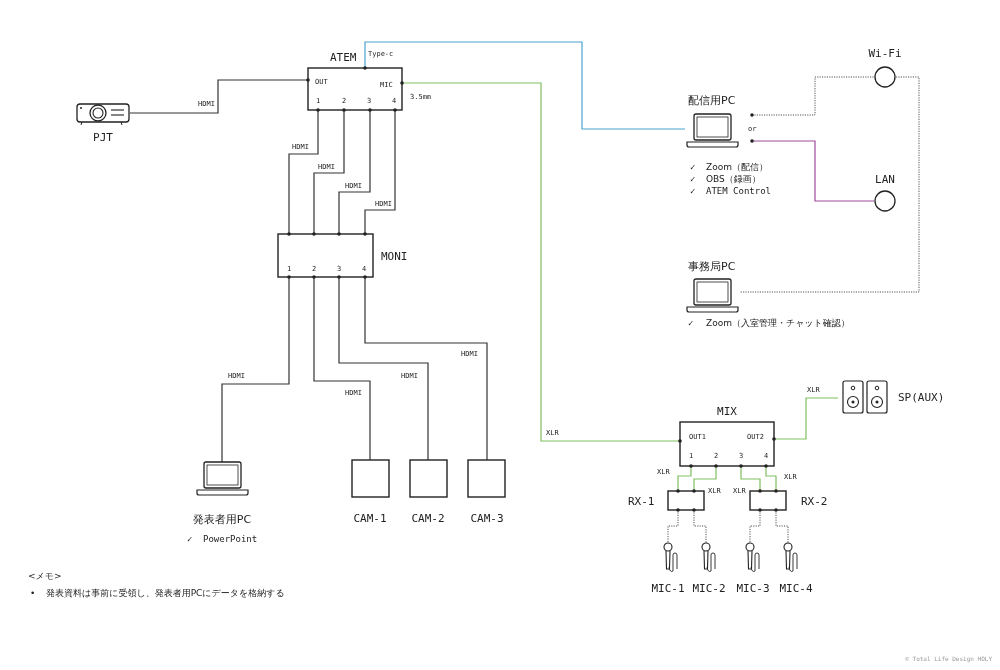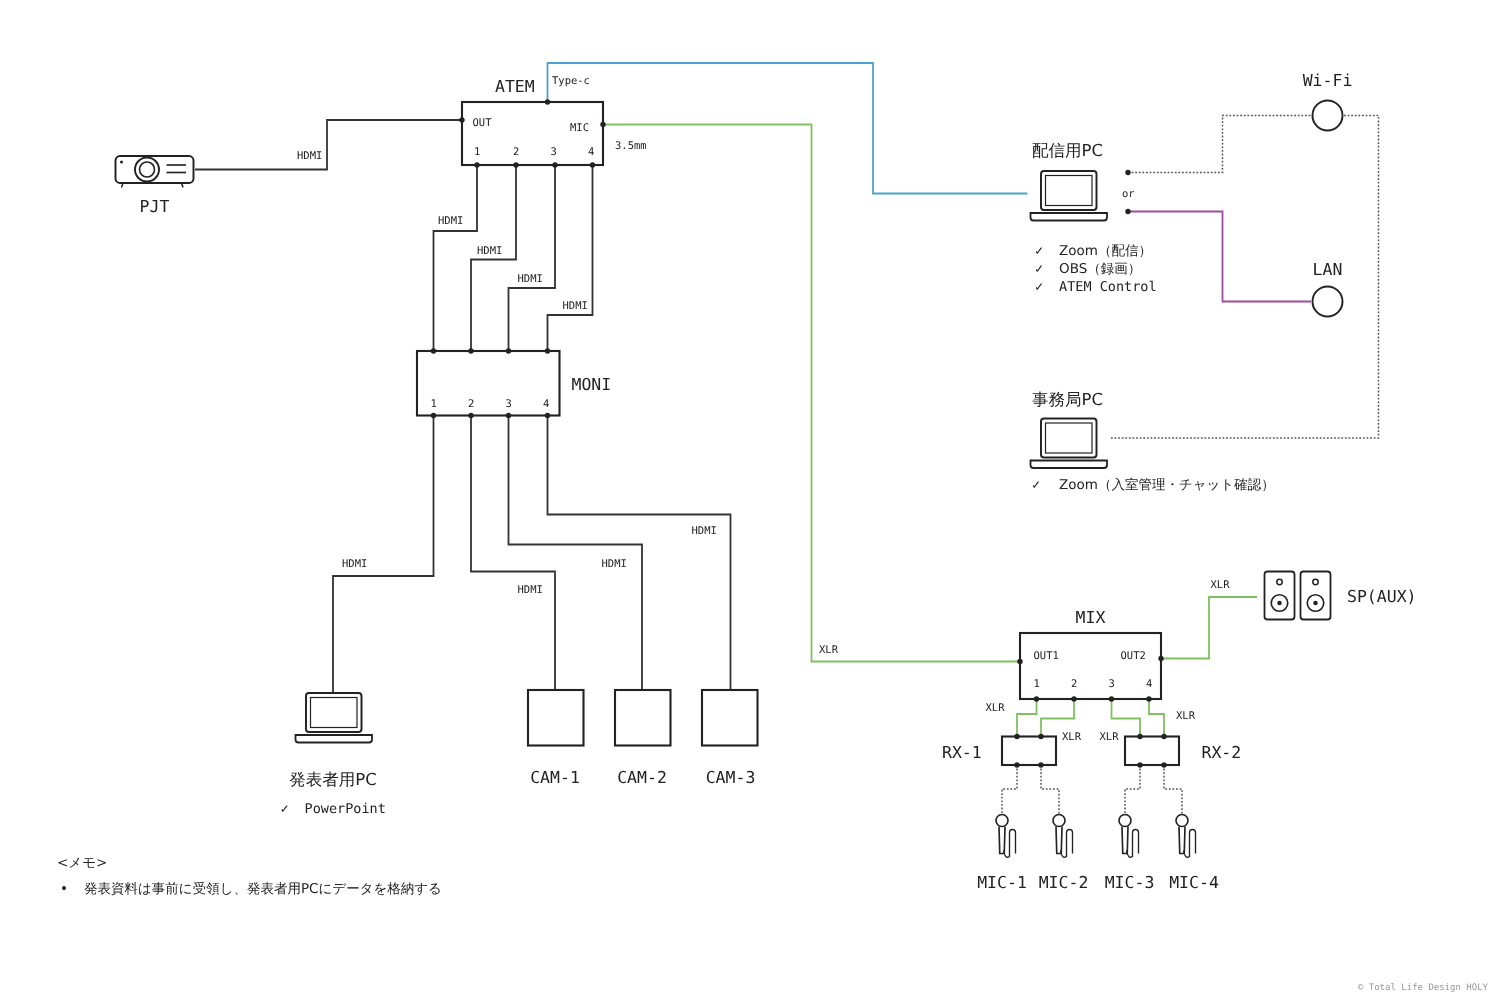--- a/index.html
+++ b/index.html
@@ -4,21 +4,21 @@
 <style>
   html, body { margin: 0; padding: 0; background: #ffffff; }
   body { width: 1000px; height: 670px; position: relative; overflow: hidden;
          font-family: "DejaVu Sans Mono", "Liberation Mono", monospace; color: #222; }
   svg#diagram { position: absolute; left: 0; top: 0; width: 1000px; height: 670px; }
   .lbl { font-family: "DejaVu Sans Mono", "Liberation Mono", monospace; fill: #222; }
   .big { font-size: 11px; }
   .mid { font-size: 9px; }
   .sm { font-size: 7px; }
   .jp { font-family: "DejaVu Sans", "Liberation Sans", sans-serif; font-size: 10px; fill: #222; }
-  .memo { position: absolute; left: 38px; top: 571px; font-family: "DejaVu Sans", "Liberation Sans", sans-serif; font-size: 9px; color: #222; line-height: 11px; }
+  .memo { position: absolute; left: 28px; top: 571px; font-family: "DejaVu Sans", "Liberation Sans", sans-serif; font-size: 9px; color: #222; line-height: 11px; }
   .memo ul { margin: 6px 0 16px 0; padding: 0; list-style: none; }
   .memo li { padding-left: 18px; position: relative; }
   .memo li::before { content: "•"; position: absolute; left: 2px; }
   .copyright { position: absolute; right: 8px; top: 655px; font-size: 6px; color: #999; font-family: "DejaVu Sans Mono", monospace; }
   .wire { fill: none; stroke: #333; stroke-width: 1.2; }
   .blue { fill: none; stroke: #4aa3cf; stroke-width: 1.2; }
   .green { fill: none; stroke: #7fbf5f; stroke-width: 1.2; }
   .purple { fill: none; stroke: #a04aa0; stroke-width: 1.2; }
   .dot { fill: none; stroke: #555; stroke-width: 1; stroke-dasharray: 1.2 1.2; }
   .box { fill: #fff; stroke: #222; stroke-width: 1.4; }

